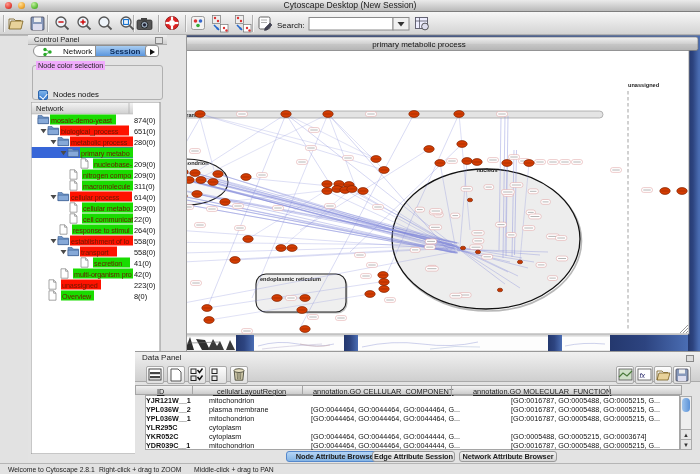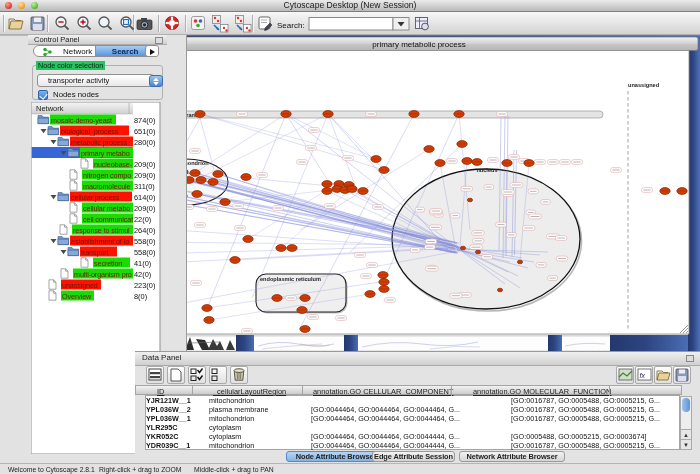--- a/index.html
+++ b/index.html
@@ -9,41 +9,41 @@
 #title { width:100%; text-align:center; font-size:8.6px; color:#1a1a1a; line-height:11px; }
 #ctrlpanel { left:0; top:35px; width:159px; height:428px; background:#e3e3e3; border-right:1px solid #9a9a9a;margin-left:28px; }
 #cphead { position:absolute; left:0; top:0; width:139px; height:10px; background:linear-gradient(#f0f0f0,#cfcfcf); border-bottom:1px solid #aaa; font-size:7.5px; color:#222; padding-left:6px; line-height:10px; }
 #cpfloat { position:absolute; right:4px; top:1.5px; width:8px; height:7px; border:1px solid #888; background:#ddd; }
 #tabs { position:absolute; left:5px; top:10px; width:122px; height:12px; background:#fff; border:1px solid #8f8f8f; border-radius:6px; overflow:hidden; display:flex; }
 #tabN { width:62px; font-size:8px; color:#111; text-align:left; padding-left:29px; line-height:11px; }
 #tabM { width:60px; font-size:8px; font-weight:bold; color:#0a2a5a; text-align:center; line-height:11px; background:linear-gradient(#a8cdf2,#5a95dd); border-left:1px solid #8f8f8f; }
 #tabArr { position:absolute; left:117px; top:10px; width:14px; height:12px; background:#fff; border:1px solid #8f8f8f; border-radius:3px; }
 #tabArr:after { content:""; position:absolute; left:4px; top:3px; border-left:5px solid #111; border-top:3px solid transparent; border-bottom:3px solid transparent; }
 #gbox { position:absolute; left:4px; top:30px; width:131px; height:35px; border:1px solid #b0b0b0; border-radius:3px; }
-#gboxlbl { position:absolute; left:8px; top:25.5px; font-size:7.2px; color:#1a1a1a; background:#22c55e; padding:0 2px; }
+#gboxlbl { position:absolute; left:8px; top:25.5px; font-size:7.2px; color:#1a1a1a; background:#f0abfc; padding:0 2px; }
 #combo { position:absolute; left:9px; top:39px; width:117px; height:12.5px; background:linear-gradient(#ffffff,#e8e8e8); border:1px solid #909090; border-radius:3px; font-size:7.5px; color:#111; padding-left:10px; line-height:11px; }
 #combobtn { position:absolute; left:111px; top:-0.5px; width:14px; height:12.5px; background:linear-gradient(#9cc6f0,#4a86d4); border:1px solid #3b6db4; border-radius:3px; }
 #cb { position:absolute; left:10px; top:55px; width:10px; height:10px; background:linear-gradient(#7fb4ea,#3a7ed2); border:1px solid #2c64ac; border-radius:2px; }
 #cb:after { content:""; position:absolute; left:2px; top:1px; width:4px; height:6px; border:solid #fff; border-width:0 1.6px 1.6px 0; transform:rotate(40deg); }
 #cblbl { position:absolute; left:25px; top:55px; font-size:7.8px; color:#111; }
 #datapanel { left:135px; top:351px; width:565px; height:112px; background:#e3e3e3; }
-#dphead { position:absolute; left:0; top:0; width:565px; height:15px; background:linear-gradient(#f0f0f0,#cfcfcf); border-top:1px solid #999; border-bottom:1px solid #aaa; font-size:8px; color:#222; padding-left:7px; line-height:12px; }
+#dphead { position:absolute; left:0; top:0; width:565px; height:31px; background:linear-gradient(#f0f0f0,#cfcfcf); border-top:1px solid #999; border-bottom:1px solid #aaa; font-size:8px; color:#222; padding-left:7px; line-height:12px; }
 .dbtn { position:absolute; top:15px; width:18px; height:18px; background:linear-gradient(#fdfdfd,#e0e0e0); border:1px solid #aaa; border-radius:2px; }
 #dthead { position:absolute; left:135px; top:385px; width:547px; height:10px; background:linear-gradient(#f2f2f2,#cccccc); border:1px solid #a5a5a5; font-size:7.4px; color:#222; }
 #dthead span { position:absolute; top:1px;text-decoration:underline; }
 .drow { position:absolute; left:135px; width:535px; height:9px; font-size:7.2px; color:#111; }
 .drow span { position:absolute; top:0; white-space:nowrap; }
 .c1 { left:11px; font-weight:bold;text-align:right; }
 .c2 { left:74px; }
 .c3 { left:176px; }
 .c4 { left:328px;padding-left:48px; }
 .tab { position:absolute; height:11px; white-space:nowrap; overflow:hidden; border:1px solid #9a9a9a; border-radius:3px; background:linear-gradient(#f2f2f2,#d5d5d5); font-size:7.4px; font-weight:bold; color:#222; text-align:center; line-height:10px; letter-spacing:-0.1px; }
 #tabnode { left:286px; top:451px; width:100px; background:linear-gradient(#b5d5f5,#84b4e4); border-color:#5588cc; }
 #tabedge { left:372px; top:451px; width:83px; }
-#tabnet { left:459px; top:451px; width:106px; }
+#tabnet { left:459px; top:451px; width:98px; }
 #status { position:absolute; left:0; top:463px; width:700px; height:11px; background:#e2e2e2; border-top:1px solid #b5b5b5; font-size:6.8px; color:#222; }
 #status span { position:absolute; top:2px; }
 #vscroll { position:absolute; left:680px; top:396px; width:12px; height:54px; background:#eee; border:1px solid #aaa; }
 #vthumb { position:absolute; left:1px; top:1px; width:8px; height:14px; background:linear-gradient(90deg,#9cc2ec,#5b92d8); border-radius:4px; }
 .sbtn { position:absolute; left:0px; width:10px; height:10px; background:#e6e6e6; border-top:1px solid #aaa; font-size:6px; text-align:center; line-height:10px; color:#333; }
 </style></head>
 <body>
 <div id="app">
 
 <svg class="abs" style="left:0;top:0" width="700" height="474" xmlns="http://www.w3.org/2000/svg">
@@ -734,37 +734,31 @@
         <line x1="0.5" y1="5" x2="12.5" y2="5" stroke="#556" stroke-width="0.8"></line>
         <line x1="4.5" y1="1.5" x2="4.5" y2="12.5" stroke="#556" stroke-width="0.8"></line>
         <circle cx="10" cy="10.5" r="3.4" fill="#dde" stroke="#333" stroke-width="0.8"></circle>
       </g>
     </svg>
 
 <div id="ctrlpanel" class="abs">
   <div id="cphead">Control Panel<span id="cpfloat"></span></div>
   <div id="tabs">
         <div id="tabN">Network</div>
-        <div id="tabM">Search</div>
+        <div id="tabM">Session</div>
       </div>
   <svg class="abs" style="left:14px;top:11.5px" width="12" height="10" xmlns="http://www.w3.org/2000/svg">
         <circle cx="3" cy="2.5" r="1.7" fill="#2aa82a"></circle>
         <circle cx="8" cy="5" r="1.7" fill="#2aa82a"></circle>
         <circle cx="3" cy="7.5" r="1.7" fill="#2aa82a"></circle>
         <path d="M3 2.5 L8 5 L3 7.5" stroke="#2aa82a" stroke-width="0.8" fill="none"></path>
       </svg>
   <div id="tabArr"></div>
   <div id="gbox"></div>
   <div id="gboxlbl">Node color selection</div>
-  <div id="combo">transporter activity<div id="combobtn">
-          <svg width="12" height="11" style="position:absolute;left:0;top:0">
-            <path d="M6 1.5 l2.8 3.5 l-5.6 0 z" fill="#fff"></path>
-            <path d="M6 9.5 l2.8 -3.5 l-5.6 0 z" fill="#fff"></path>
-          </svg>
-        </div></div>
   <div id="cb"></div>
       <div id="cblbl">Nodes nodes</div>
   <svg width="130" height="352" style="position:absolute;left:3px;top:67px" xmlns="http://www.w3.org/2000/svg">
         <defs>
           <linearGradient id="th" x1="0" y1="0" x2="0" y2="1">
             <stop offset="0" stop-color="#f4f4f4"></stop>
             <stop offset="1" stop-color="#cfcfcf"></stop>
           </linearGradient>
         </defs>
         <rect x="0" y="0" width="129" height="352" fill="#fff" stroke="#8f8f8f" stroke-width="1"></rect>

